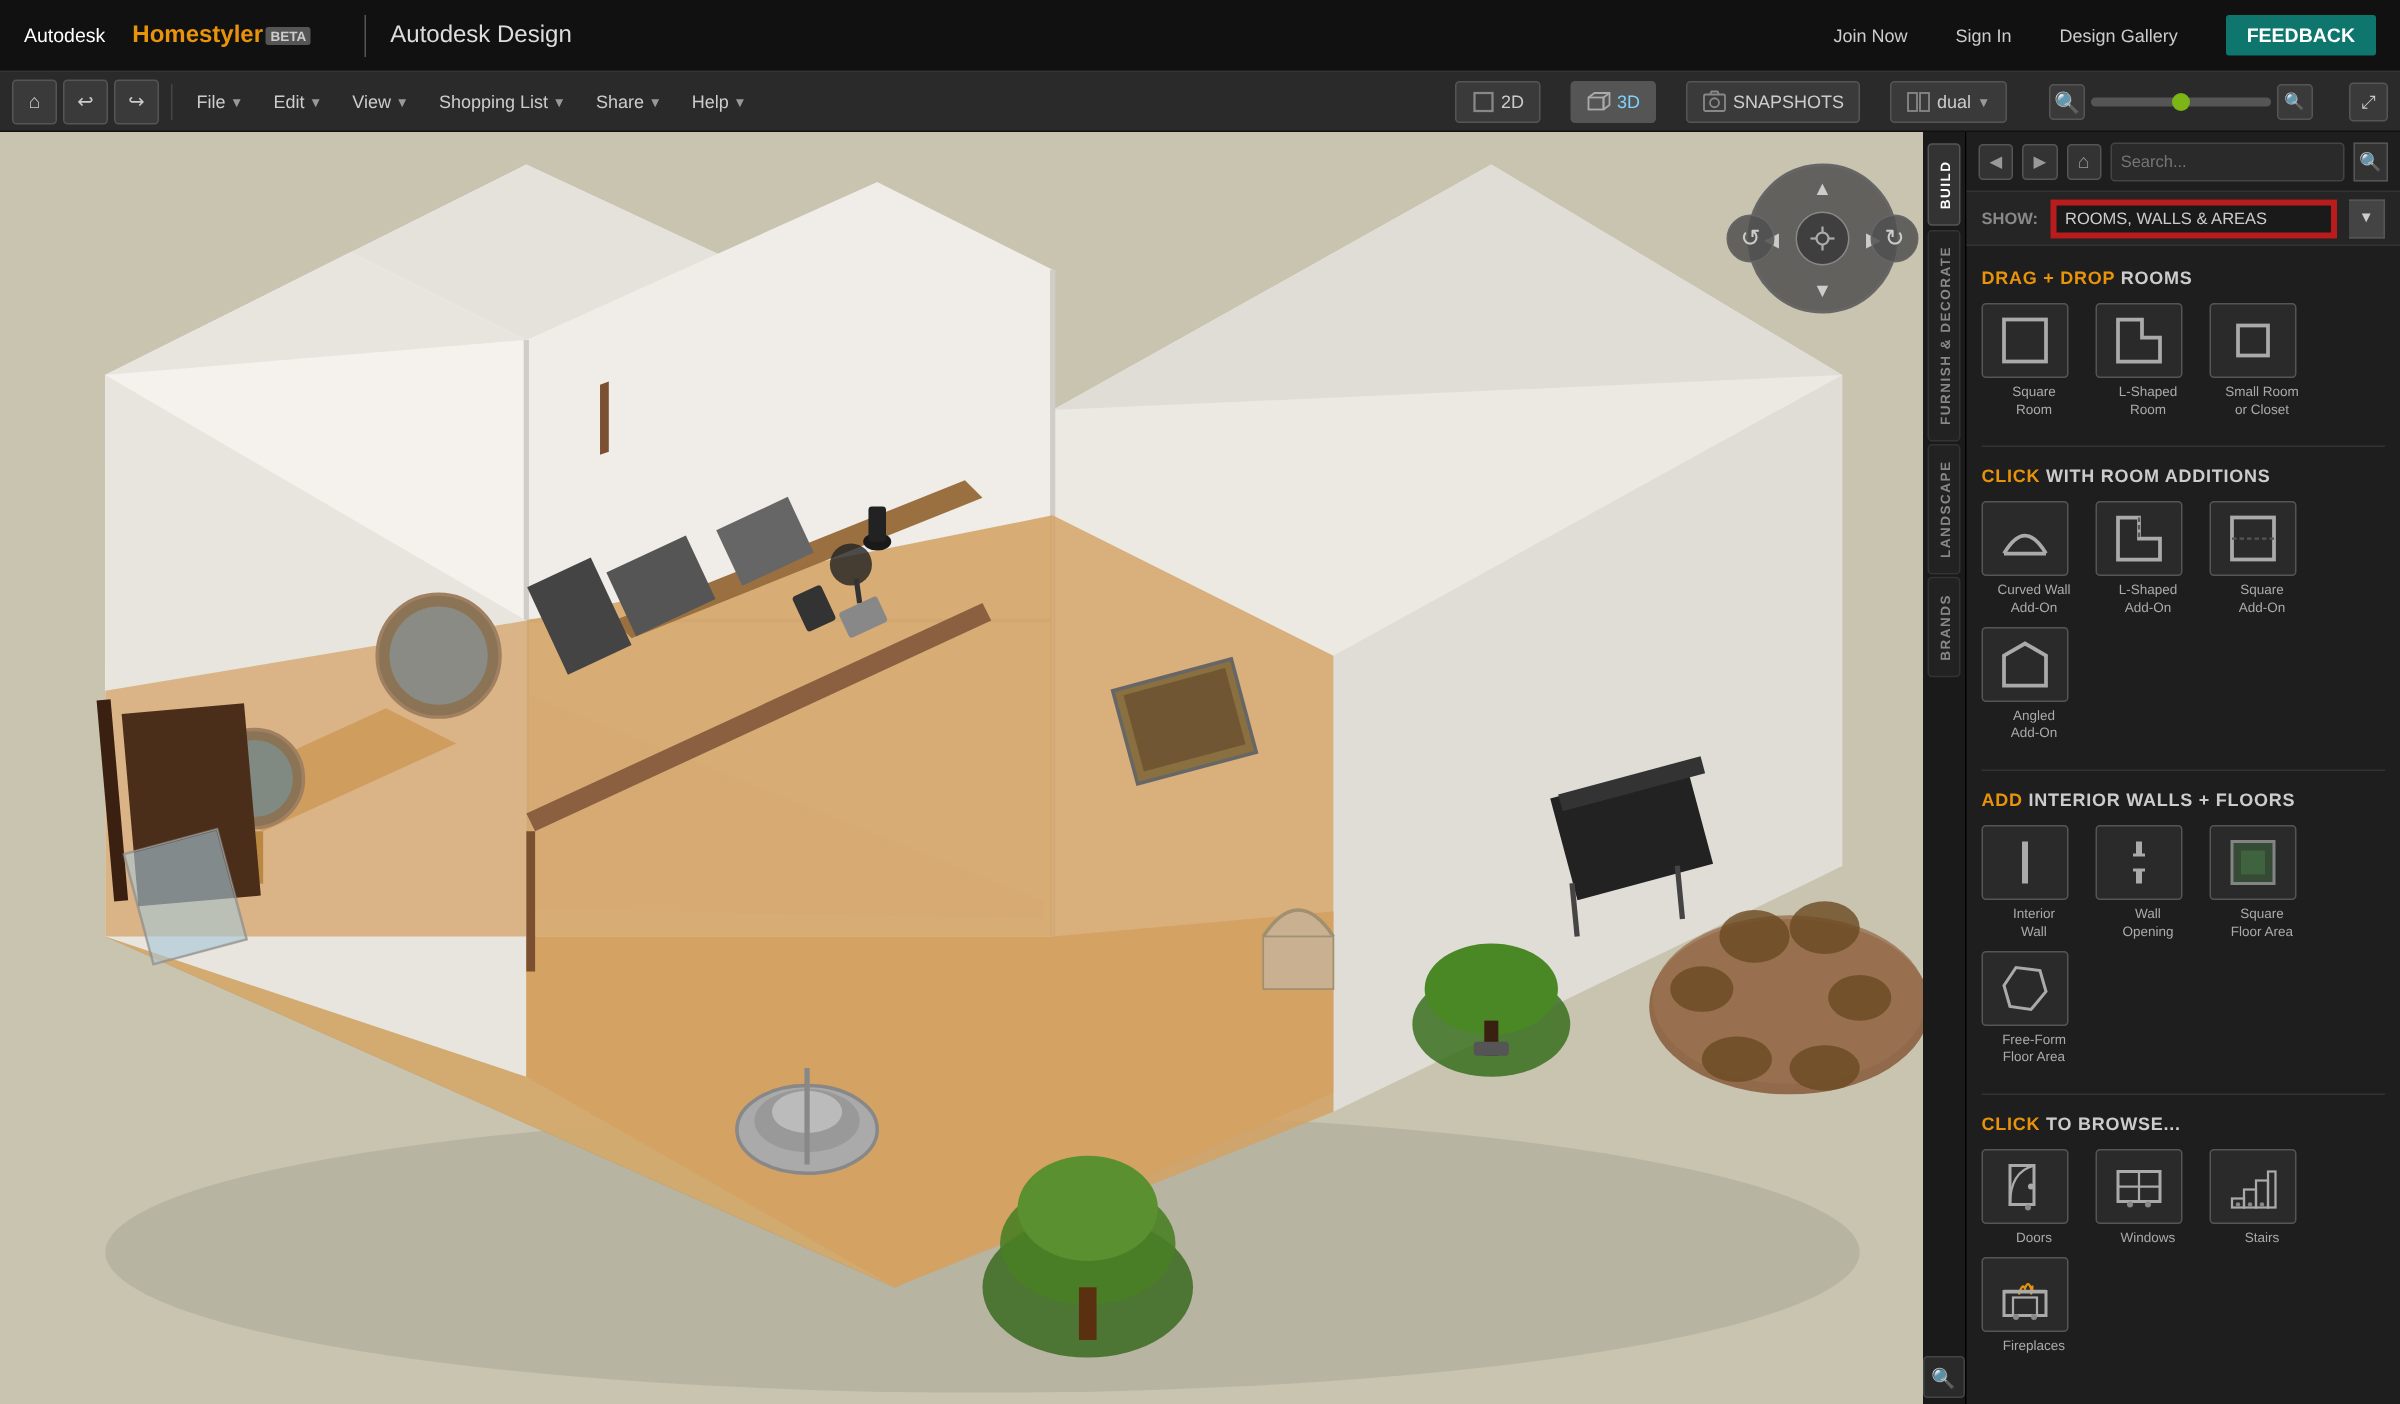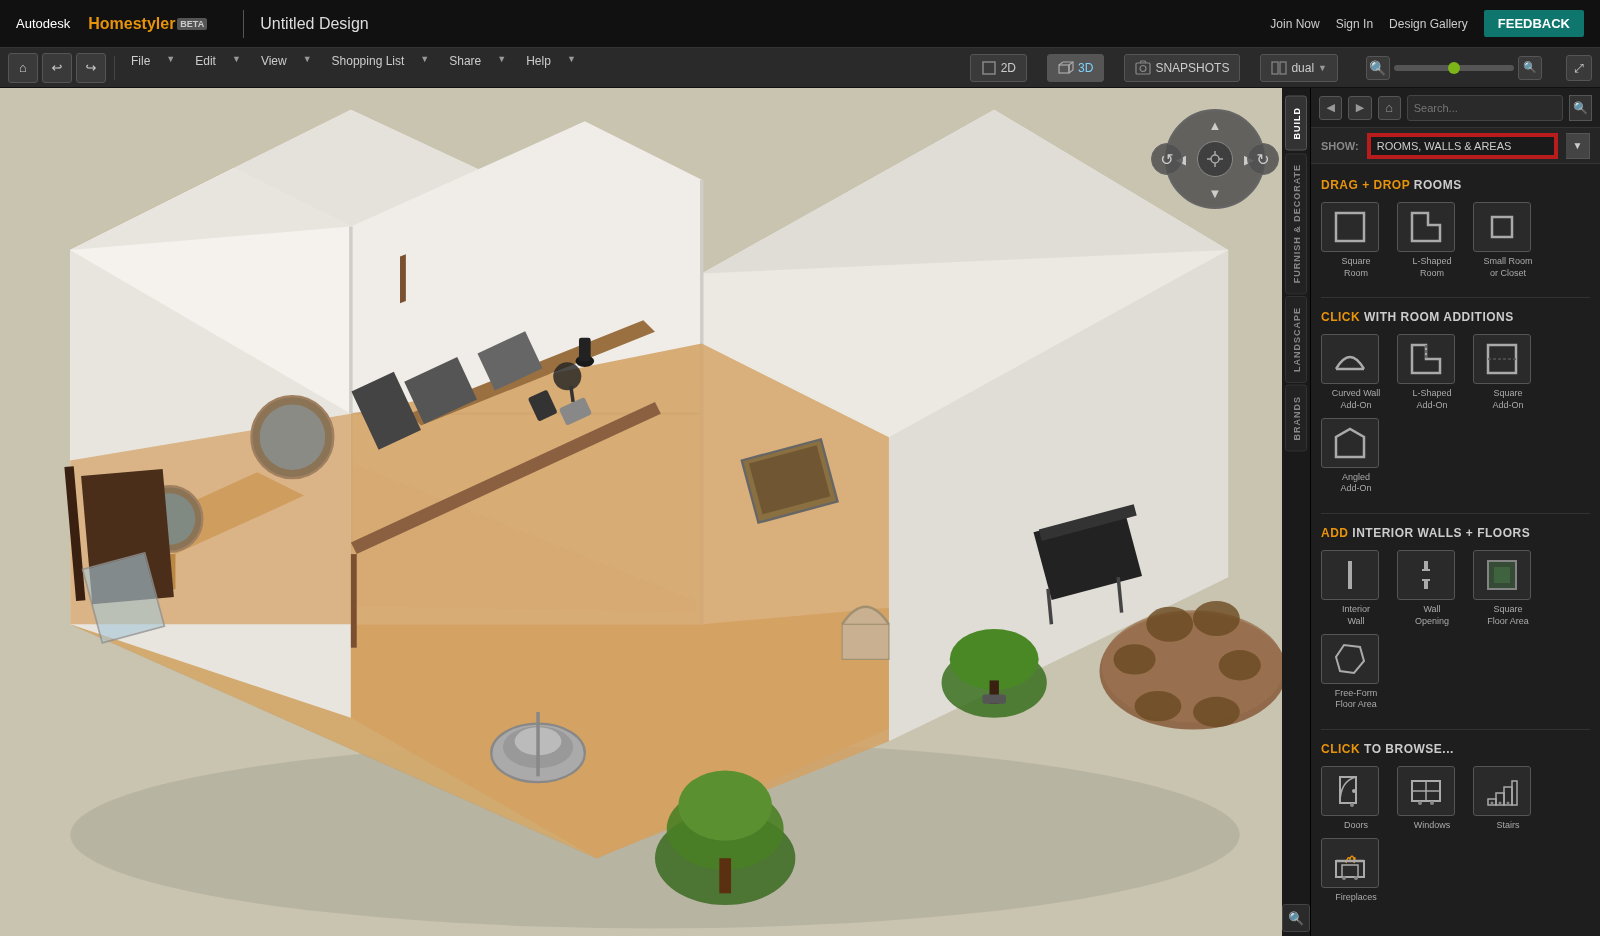--- a/index.html
+++ b/index.html
@@ -23,21 +23,21 @@
       font-weight: bold;
       margin-right: 20px;
     }
     #logo .autodesk { color: #fff; font-size: 13px; font-weight: normal; }
     #logo .beta {
       background: #555; color: #ccc; font-size: 9px; padding: 1px 3px;
       border-radius: 2px; margin-left: 2px; vertical-align: super; text-align: right;
     }
     #logo-divider { width: 1px; height: 28px; background: #555; margin: 0 16px; }
     #design-title { color: #ddd; font-size: 16px; font-weight: normal; flex: 1; }
-    #top-right-links { display: flex; align-items: center; gap: 16px; }
+    #top-right-links { display: flex; align-items: center; gap: 32px; }
     #top-right-links a { color: #ccc; font-size: 12px; text-decoration: none; }
     #feedback-btn {
       background: #0f766e; color: #fff; border: none; padding: 6px 14px;
       font-size: 13px; font-weight: bold; cursor: pointer; border-radius: 2px;
     }
 
     
     #toolbar {
       width: 100%;
       height: 40px;
@@ -49,21 +49,21 @@
       gap: 4px;
     }
     .toolbar-icon-btn {
       width: 30px; height: 30px; background: #3a3a3a; border: 1px solid #555;
       border-radius: 3px; cursor: pointer; display: flex; align-items: center;
       justify-content: center; color: #ccc; font-size: 13px;
     }
     .menu-btn {
       height: 28px; background: transparent; border: none;
       color: #ccc; font-size: 12px; cursor: pointer; padding: 0 8px;
-      display: flex; gap: 16px;
+      display: flex; align-items: center; gap: 3px;
     }
     .menu-btn .arrow { font-size: 9px; color: #999; }
     #toolbar-divider { width: 1px; height: 24px; background: #444; margin: 0 4px; }
 
     
     #view-modes {
       margin-left: auto;
       display: flex;
       align-items: center;
       gap: 20px;
@@ -363,21 +363,21 @@
 </head>
 <body>
 
 <div id="top-bar">
   <div id="logo">
     <span class="autodesk">Autodesk</span>
     <span style="color:#e8930a;font-size:16px;font-weight:bold;margin-left:18px;">Homestyler</span>
     <span class="beta">BETA</span>
   </div>
   <div id="logo-divider"></div>
-  <span id="design-title">Untitled Design</span>
+  <span id="design-title">Autodesk Design</span>
   <div id="top-right-links">
     <a href="#">Join Now</a>
     <a href="#">Sign In</a>
     <a href="#">Design Gallery</a>
     <button id="feedback-btn">FEEDBACK</button>
   </div>
 </div>
 
 <div id="toolbar">
   <div class="toolbar-icon-btn">⌂</div>

